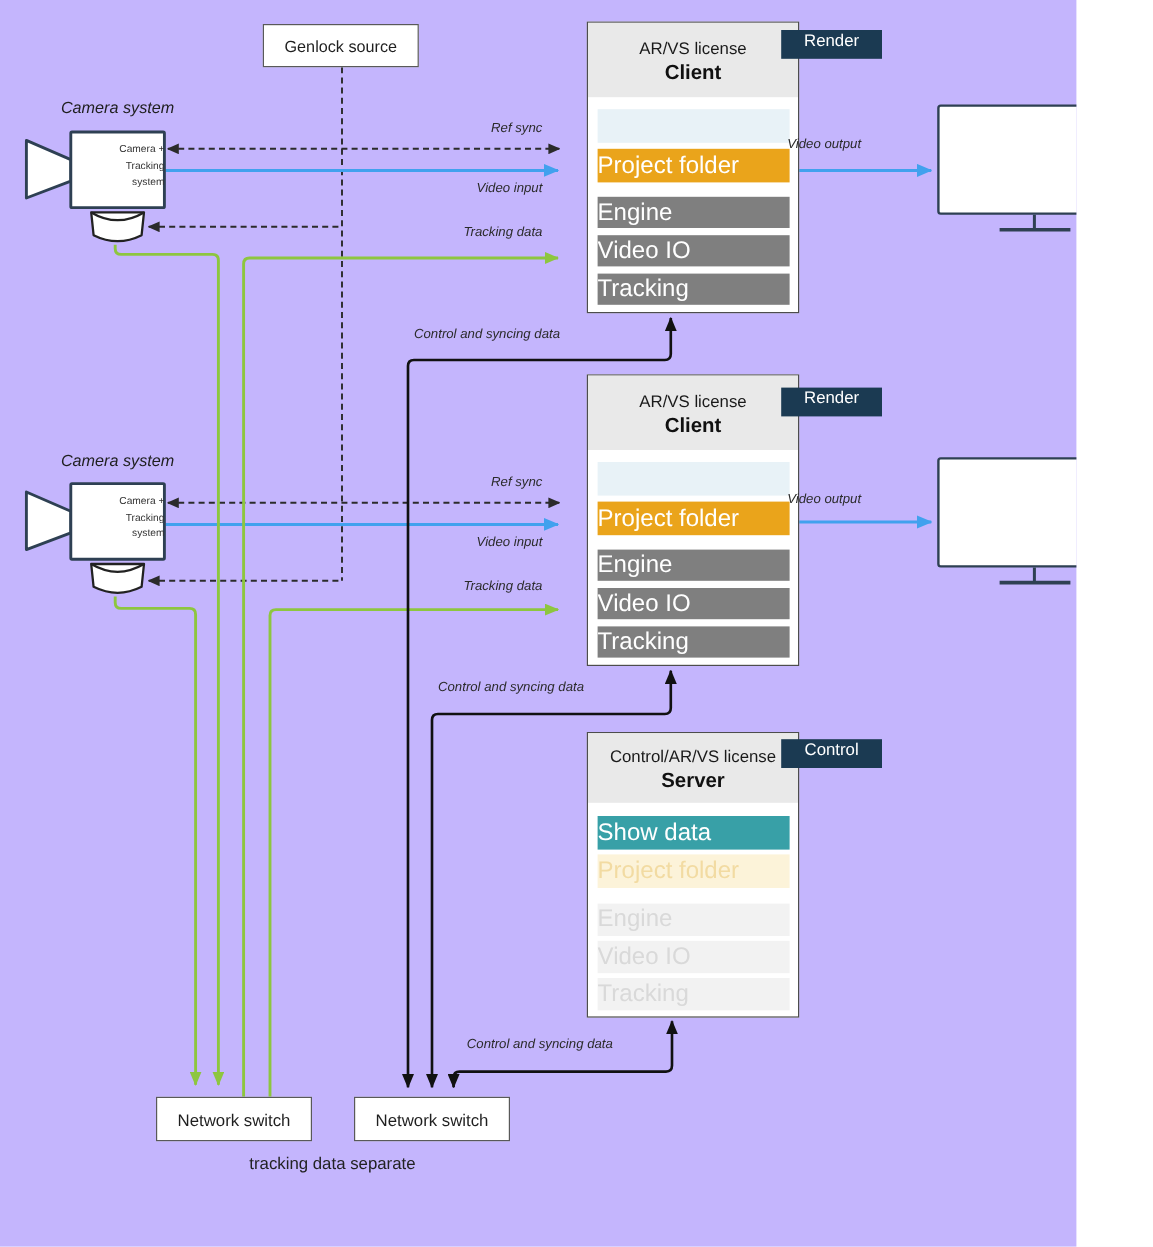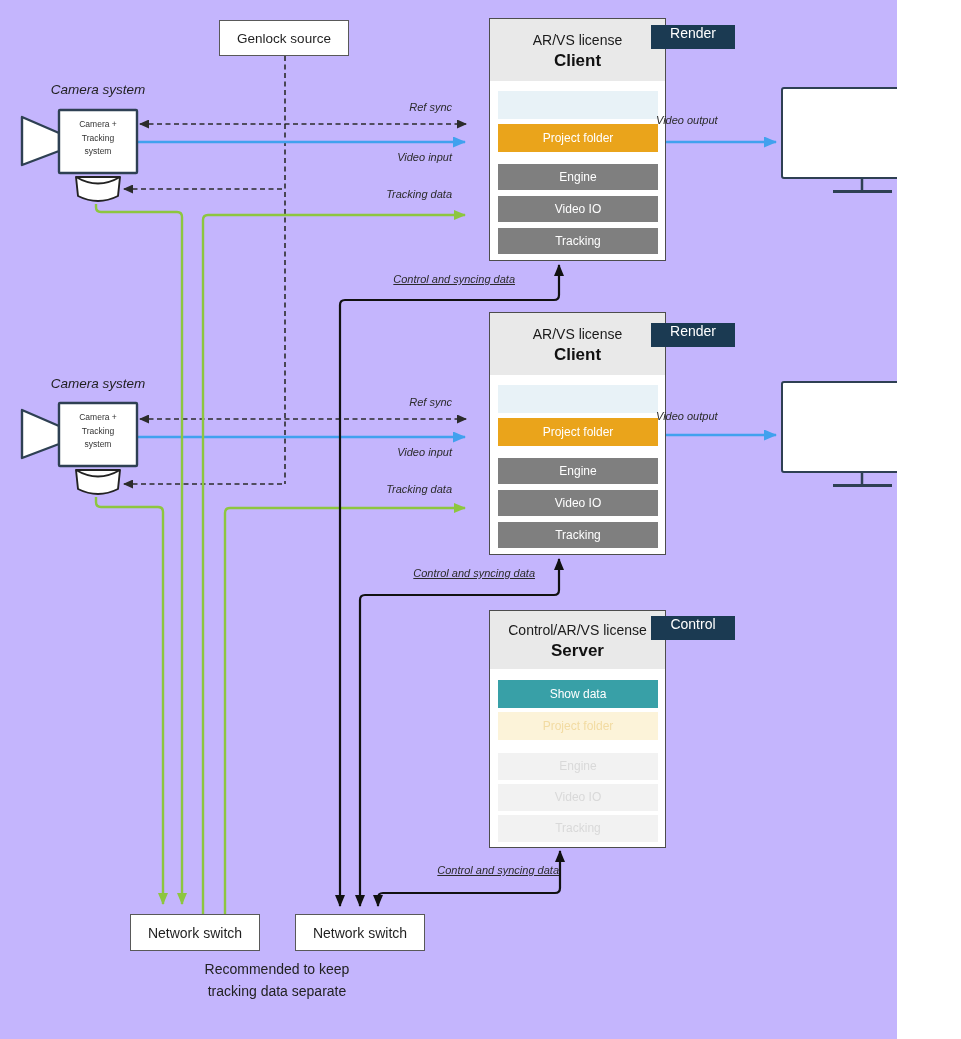--- a/index.html
+++ b/index.html
@@ -20,41 +20,41 @@
   .card{
     background:#fff;border:1.5px solid #4d4d4d;z-index:2;margin-left:18px;
   }
   .card-header{
     position:absolute;left:0;top:0;right:0;height:62px;background:#e9e9e9;
     text-align:center;
   }
   .card-header .license{font-size:14px;margin-top:13px;color:#1a1a1a;}
   .card-header .role{font-size:17px;font-weight:bold;margin-top:3px;color:#111;}
   .bar{
-    position:absolute;left:8px;width:160px;text-align:center;
-    font-size:12px;overflow:hidden;white-space:nowrap;
+    position:absolute;left:8px;width:160px;text-align:left;
+    font-size:20px;overflow:hidden;white-space:nowrap;
   }
   .bar-pale-blue{background:#e8f2f7;}
   .bar-orange{background:#eaa41b;color:#ffffff;}
   .bar-gray{background:#7f7f7f;color:#ffffff;}
   .bar-teal{background:#38a0a7;color:#ffffff;}
   .bar-faded-orange{background:#fcf3d9;color:#f2dba2;}
   .bar-faded-gray{background:#f2f2f2;color:#d9d9d9;}
   .tag{
     background:#1b3a52;color:#fff;z-index:3;width:84px;height:24px;
     display:flex;align-items:flex-start;justify-content:center;font-size:14px;
   }
   .flow-label{
     z-index:2;font-style:italic;font-size:11px;color:#2b2b2b;white-space:nowrap;
   }
   .align-r{text-align:right;}
-  .align-c{text-align:right;text-decoration:underline;}
+  .align-c{text-align:left;}
   .cam-title{z-index:2;font-size:13.5px;color:#1f1f1f;text-align:center;white-space:nowrap;font-style:italic;}
   .cam-text{
-    z-index:3;font-size:8.5px;line-height:1.6;color:#333;text-align:center;
+    z-index:3;font-size:8.5px;line-height:1.6;color:#333;text-align:right;
   }
   .note{z-index:2;font-size:14px;color:#222;text-align:center;line-height:1.6;}
 </style>
 </head>
 <body>
 
 <div class="canvas">
 
   <svg class="lines-layer" width="961" height="1039" viewBox="0 0 961 1039" xmlns="http://www.w3.org/2000/svg">
     <defs>
@@ -197,21 +197,20 @@
   </div>
 
   <div class="abs obox" style="left:130px;top:914px;width:130px;height:37px;font-size:14px;">
     <span>Network switch</span>
   </div>
   <div class="abs obox" style="left:295px;top:914px;width:130px;height:37px;font-size:14px;">
     <span>Network switch</span>
   </div>
 
   <div class="abs note" style="left:177px;top:958px;width:200px;">
-    <div>Recommended to keep</div>
     <div>tracking data separate</div>
   </div>
 
   <div class="abs flow-label align-r" style="left:360px;top:101px;width:92px;">Ref sync</div>
   <div class="abs flow-label align-r" style="left:360px;top:151px;width:92px;">Video input</div>
   <div class="abs flow-label align-r" style="left:352px;top:188px;width:100px;">Tracking data</div>
   <div class="abs flow-label" style="left:656px;top:114px;">Video output</div>
   <div class="abs flow-label align-c" style="left:345px;top:273px;width:170px;">Control and syncing data</div>
 
   <div class="abs flow-label align-r" style="left:360px;top:396px;width:92px;">Ref sync</div>

